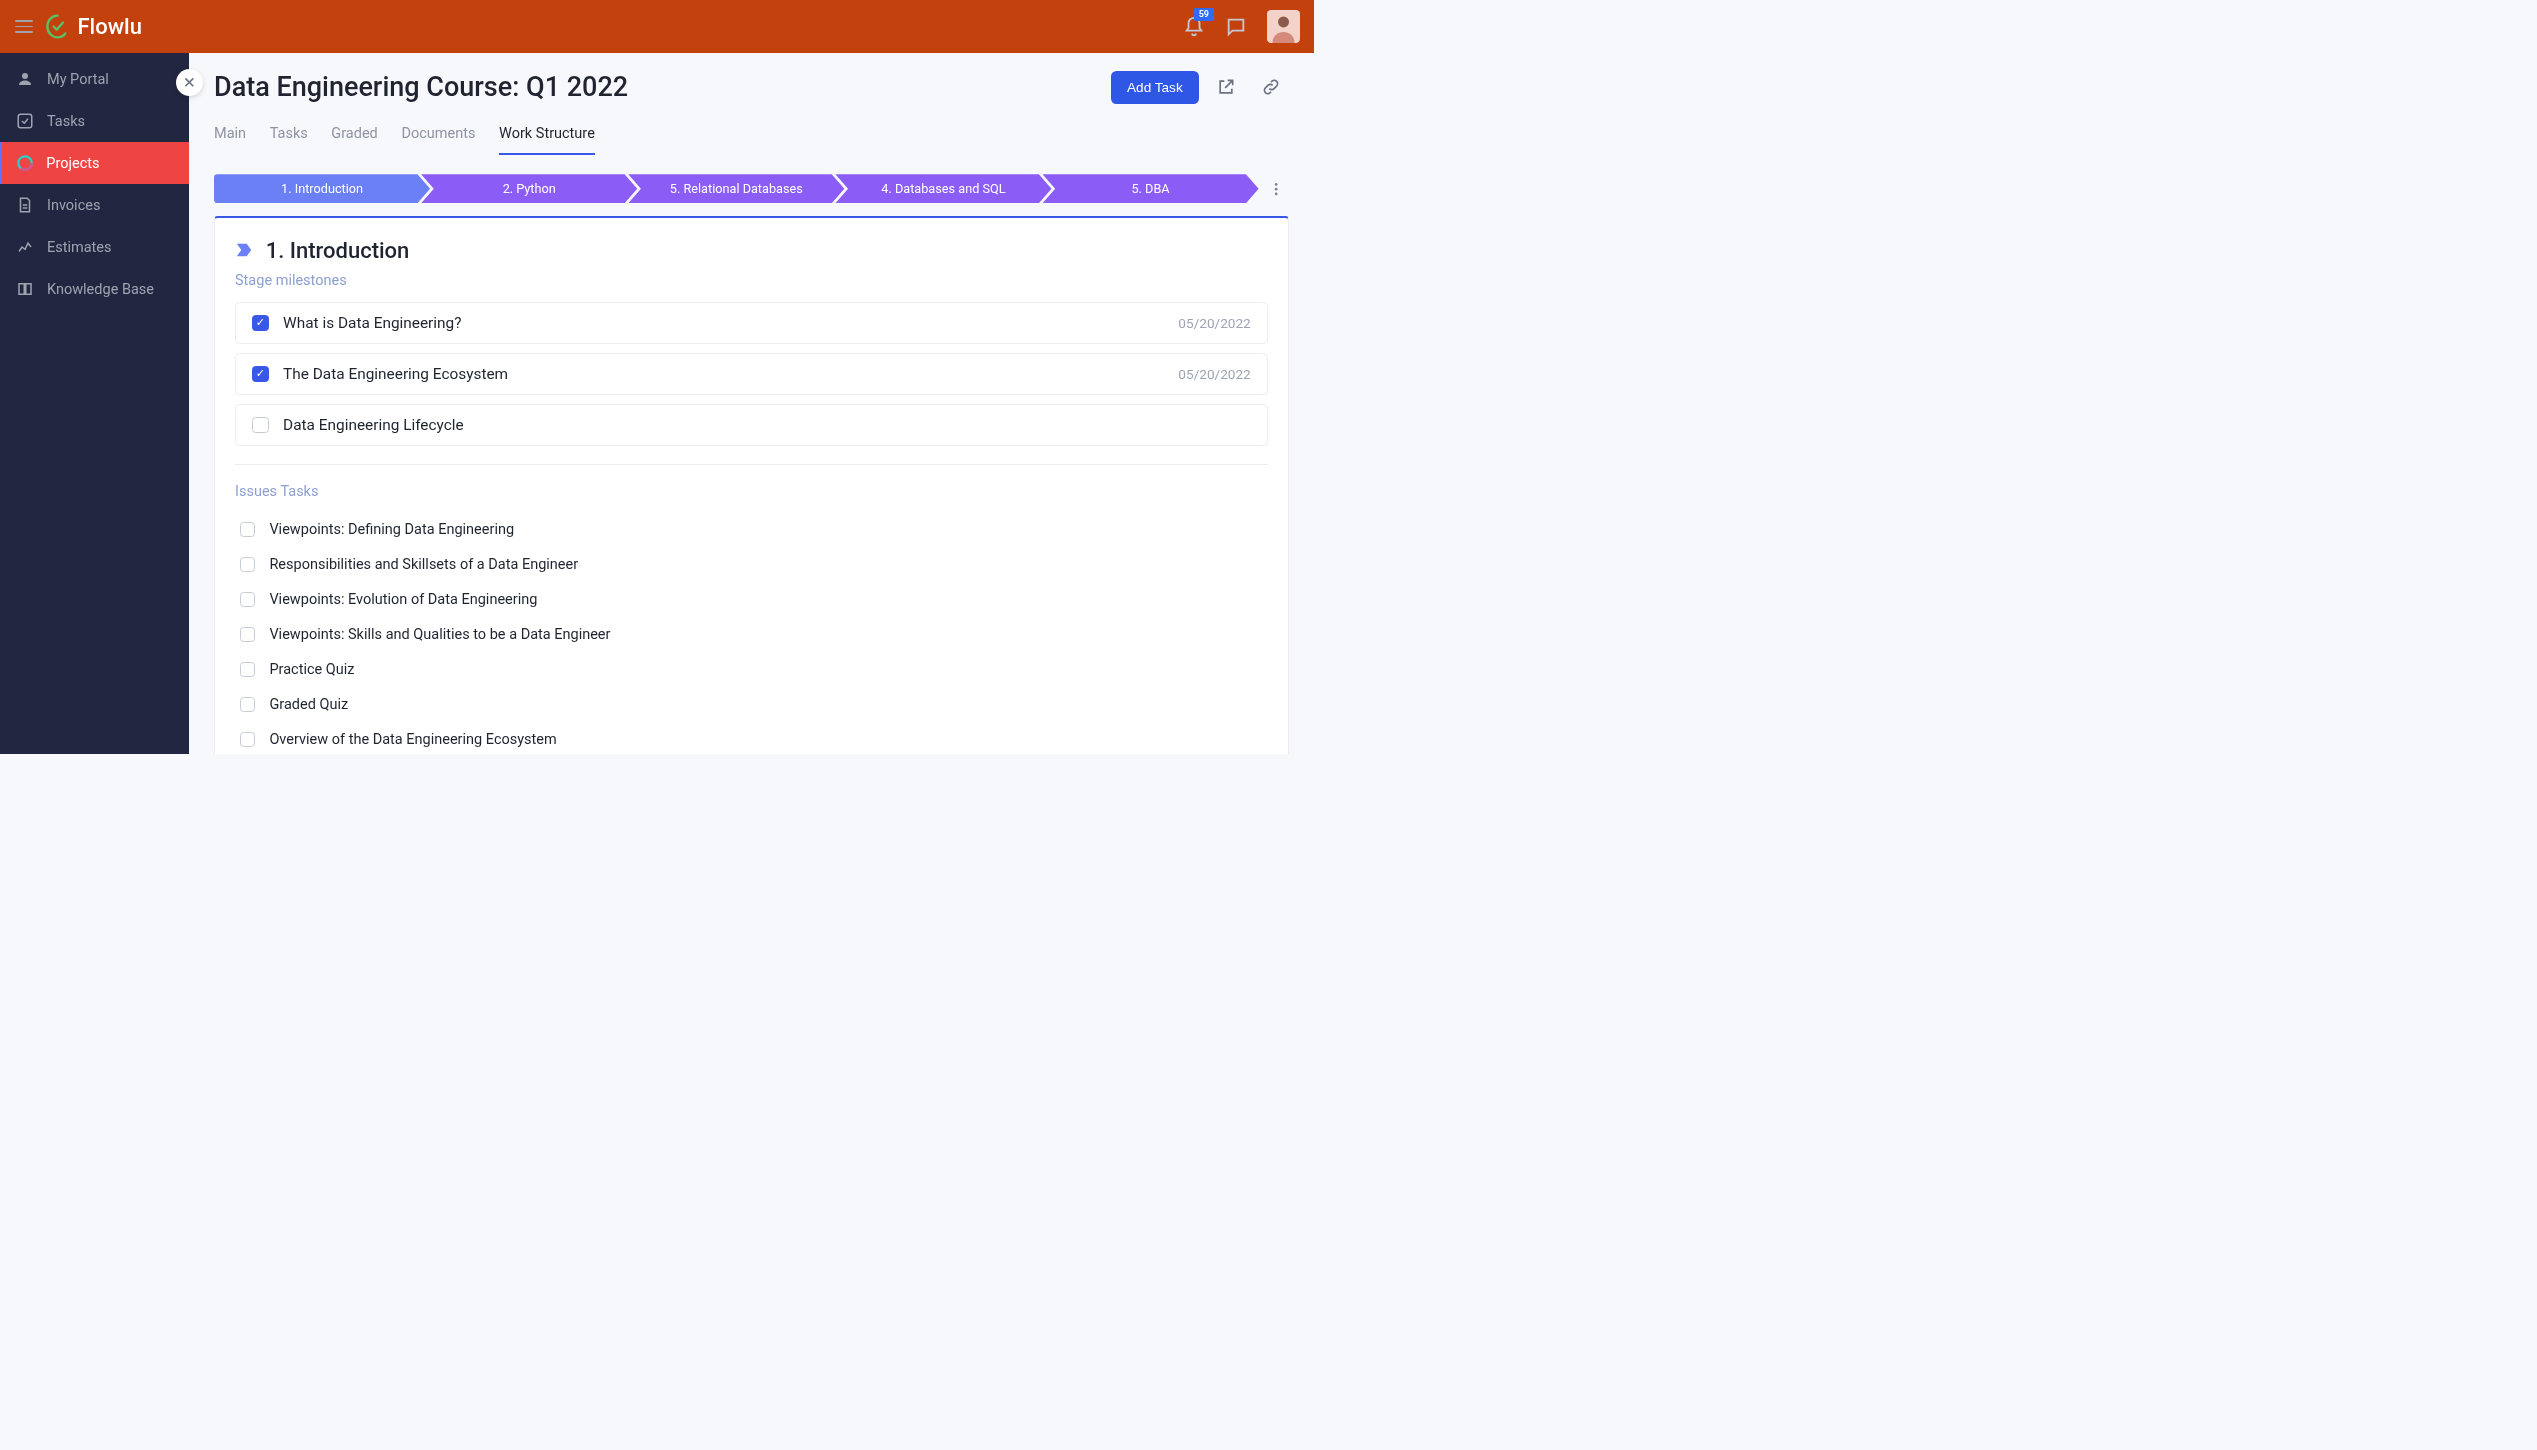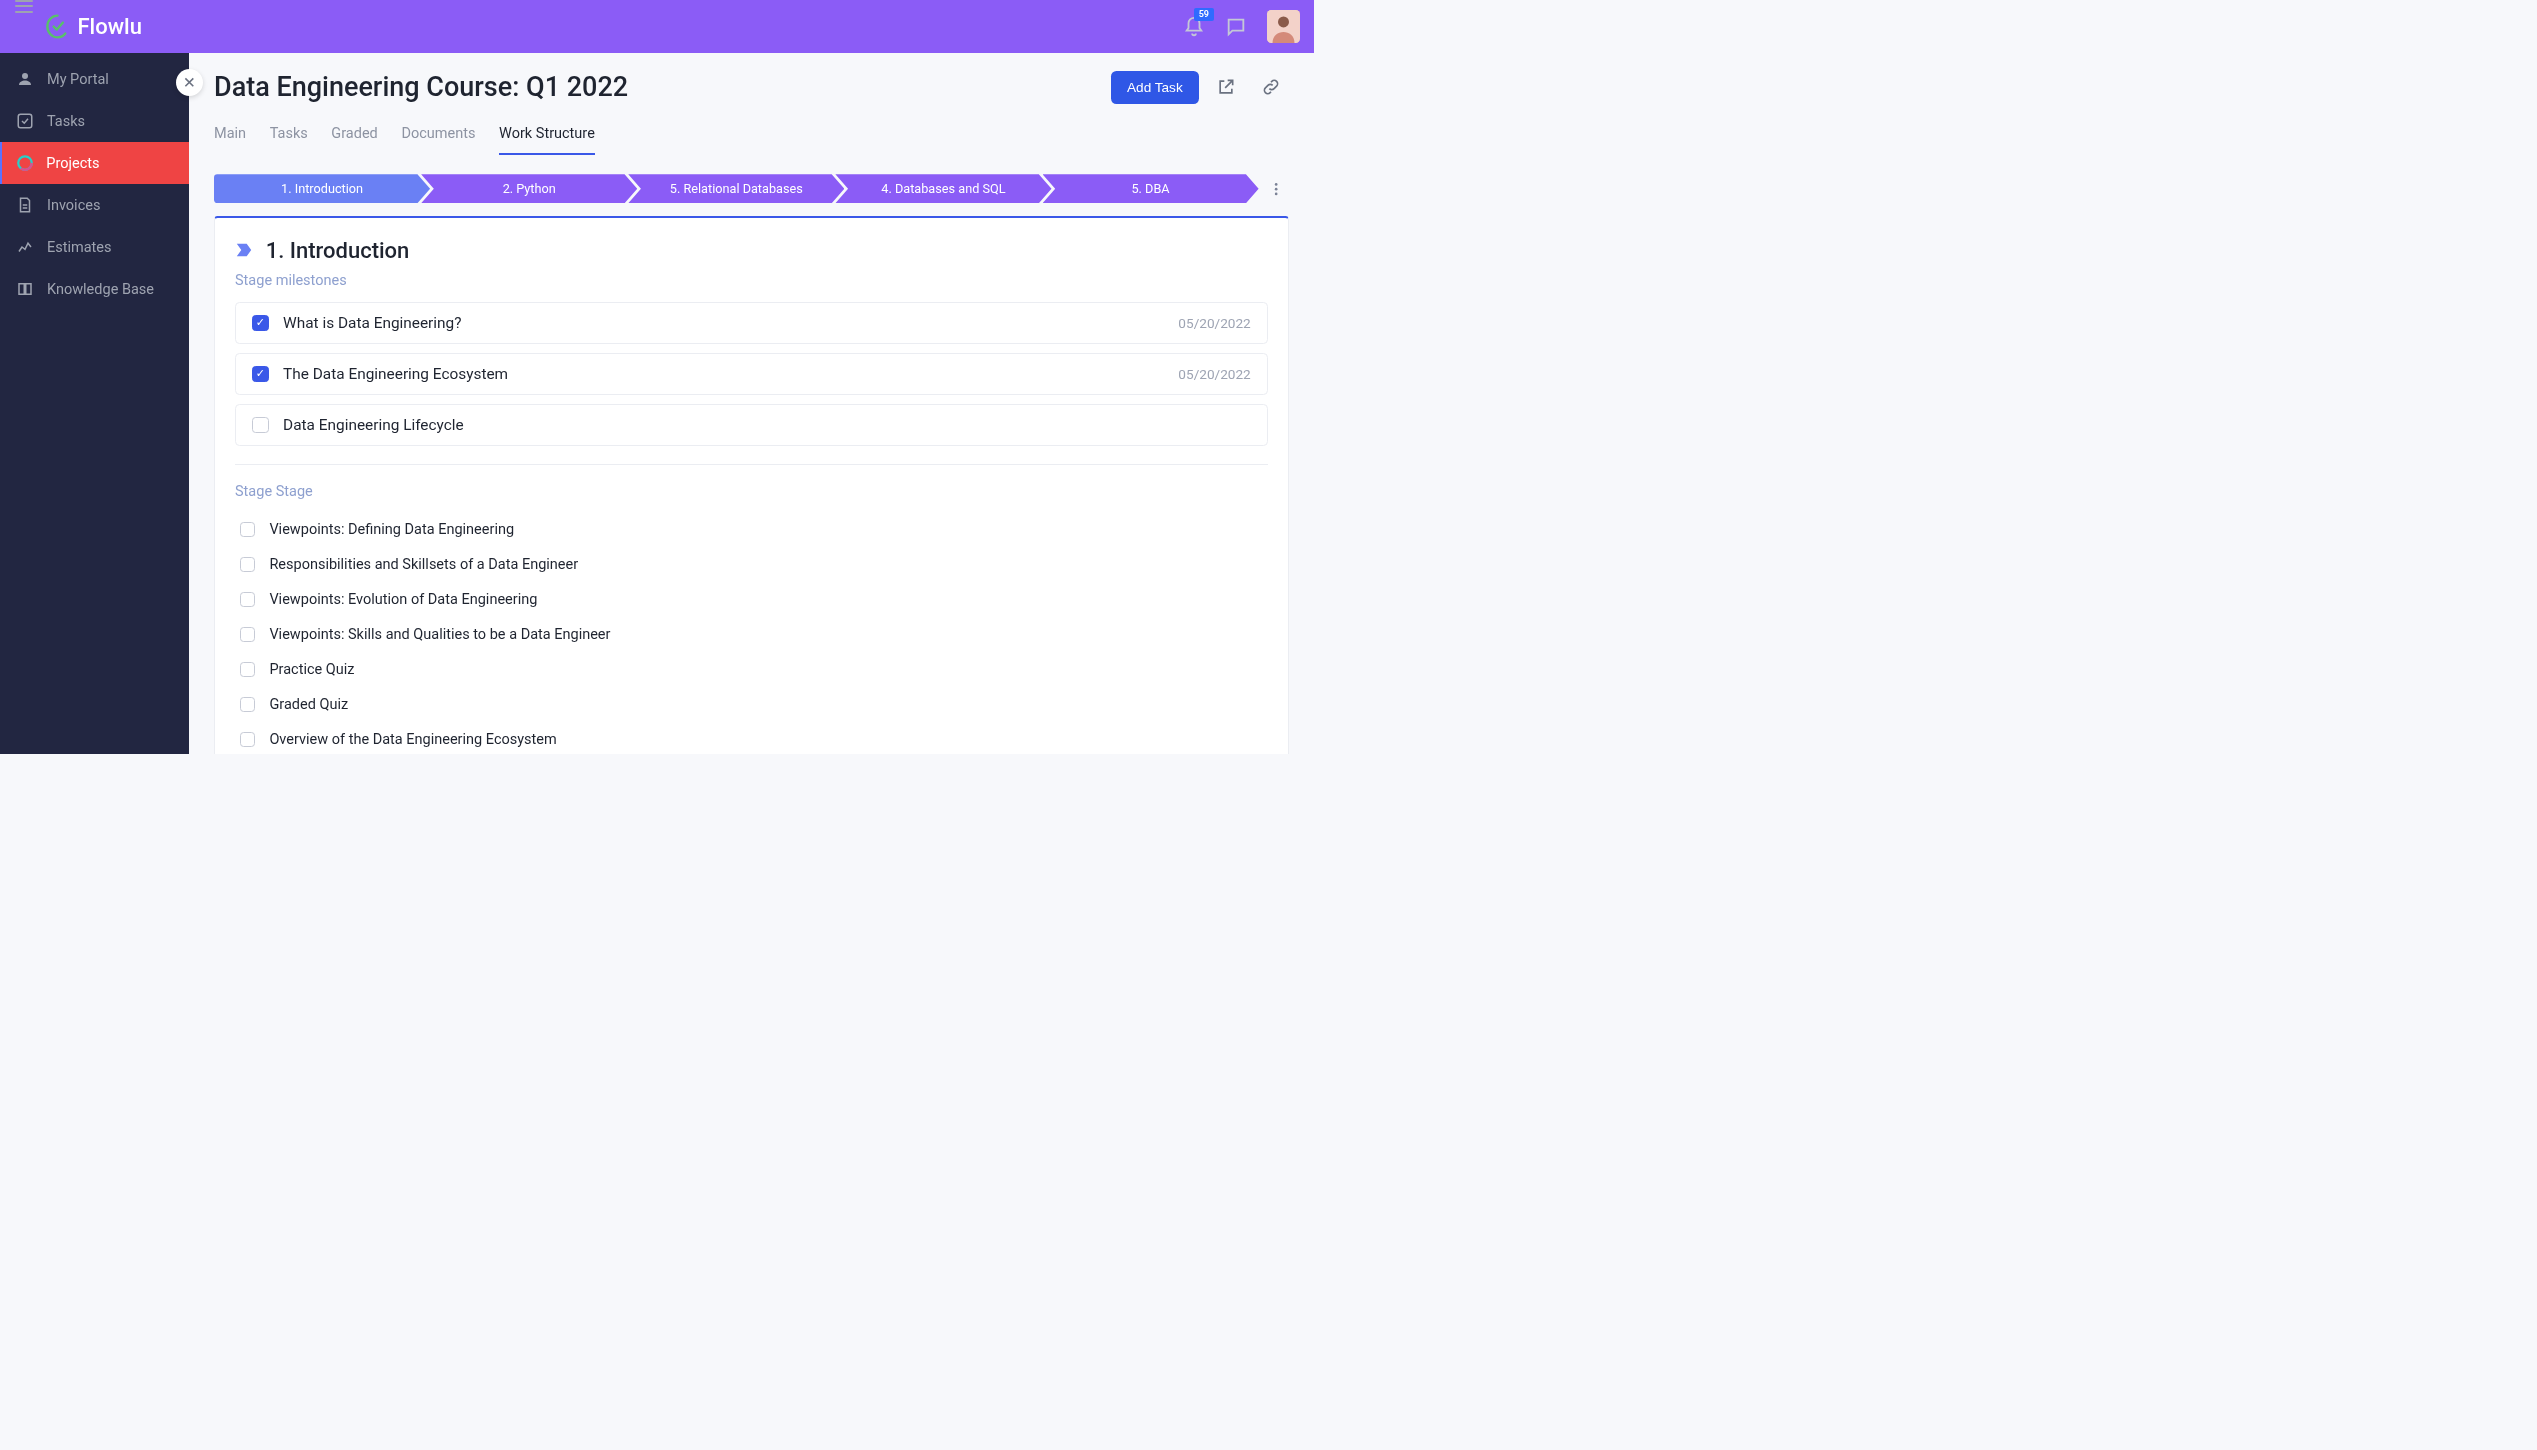--- a/index.html
+++ b/index.html
@@ -8,22 +8,23 @@
   background: #f7f8fb;
   color: #1f2430;
   width: 1314px;
   height: 754px;
   overflow: hidden;
 }
 
 
 .topbar {
   height: 53px;
-  background: #8b5cf6;
+  background: #c2410c;
   display: flex;
+  align-items: center;
   padding: 0 14.5px;
   color: #fff;
 }
 .hamburger { width: 18px; height: 12.7px; display: flex; flex-direction: column; justify-content: space-between; margin-right: 12.7px; cursor: pointer; }
 .hamburger span { display:block; height:1.8px; background:#9ea3b0; border-radius:0.9px; }
 .logo { display:flex; align-items:center; gap:7.3px; font-size:22px; font-weight:500; }
 .logo-mark { width:25px; height:25px; }
 .topbar-spacer { flex:1; }
 .topbar-icons { display:flex; align-items:center; gap:20px; }
 .topbar-icon { position:relative; width:22px; height:22px; cursor:pointer; color:#c4c8d6; }
@@ -276,21 +277,21 @@
           <span class="date">05/20/2022</span>
         </div>
         <div class="milestone">
           <div class="chk"></div>
           <span>Data Engineering Lifecycle</span>
           <span class="date"></span>
         </div>
 
         <div class="divider"></div>
 
-        <div class="subhead">Stage Stage</div>
+        <div class="subhead">Issues Tasks</div>
 
         <div class="task-row">
           <div class="task-chk"></div>
           <span>Viewpoints: Defining Data Engineering</span>
         </div>
         <div class="task-row">
           <div class="task-chk"></div>
           <span>Responsibilities and Skillsets of a Data Engineer</span>
         </div>
         <div class="task-row">

